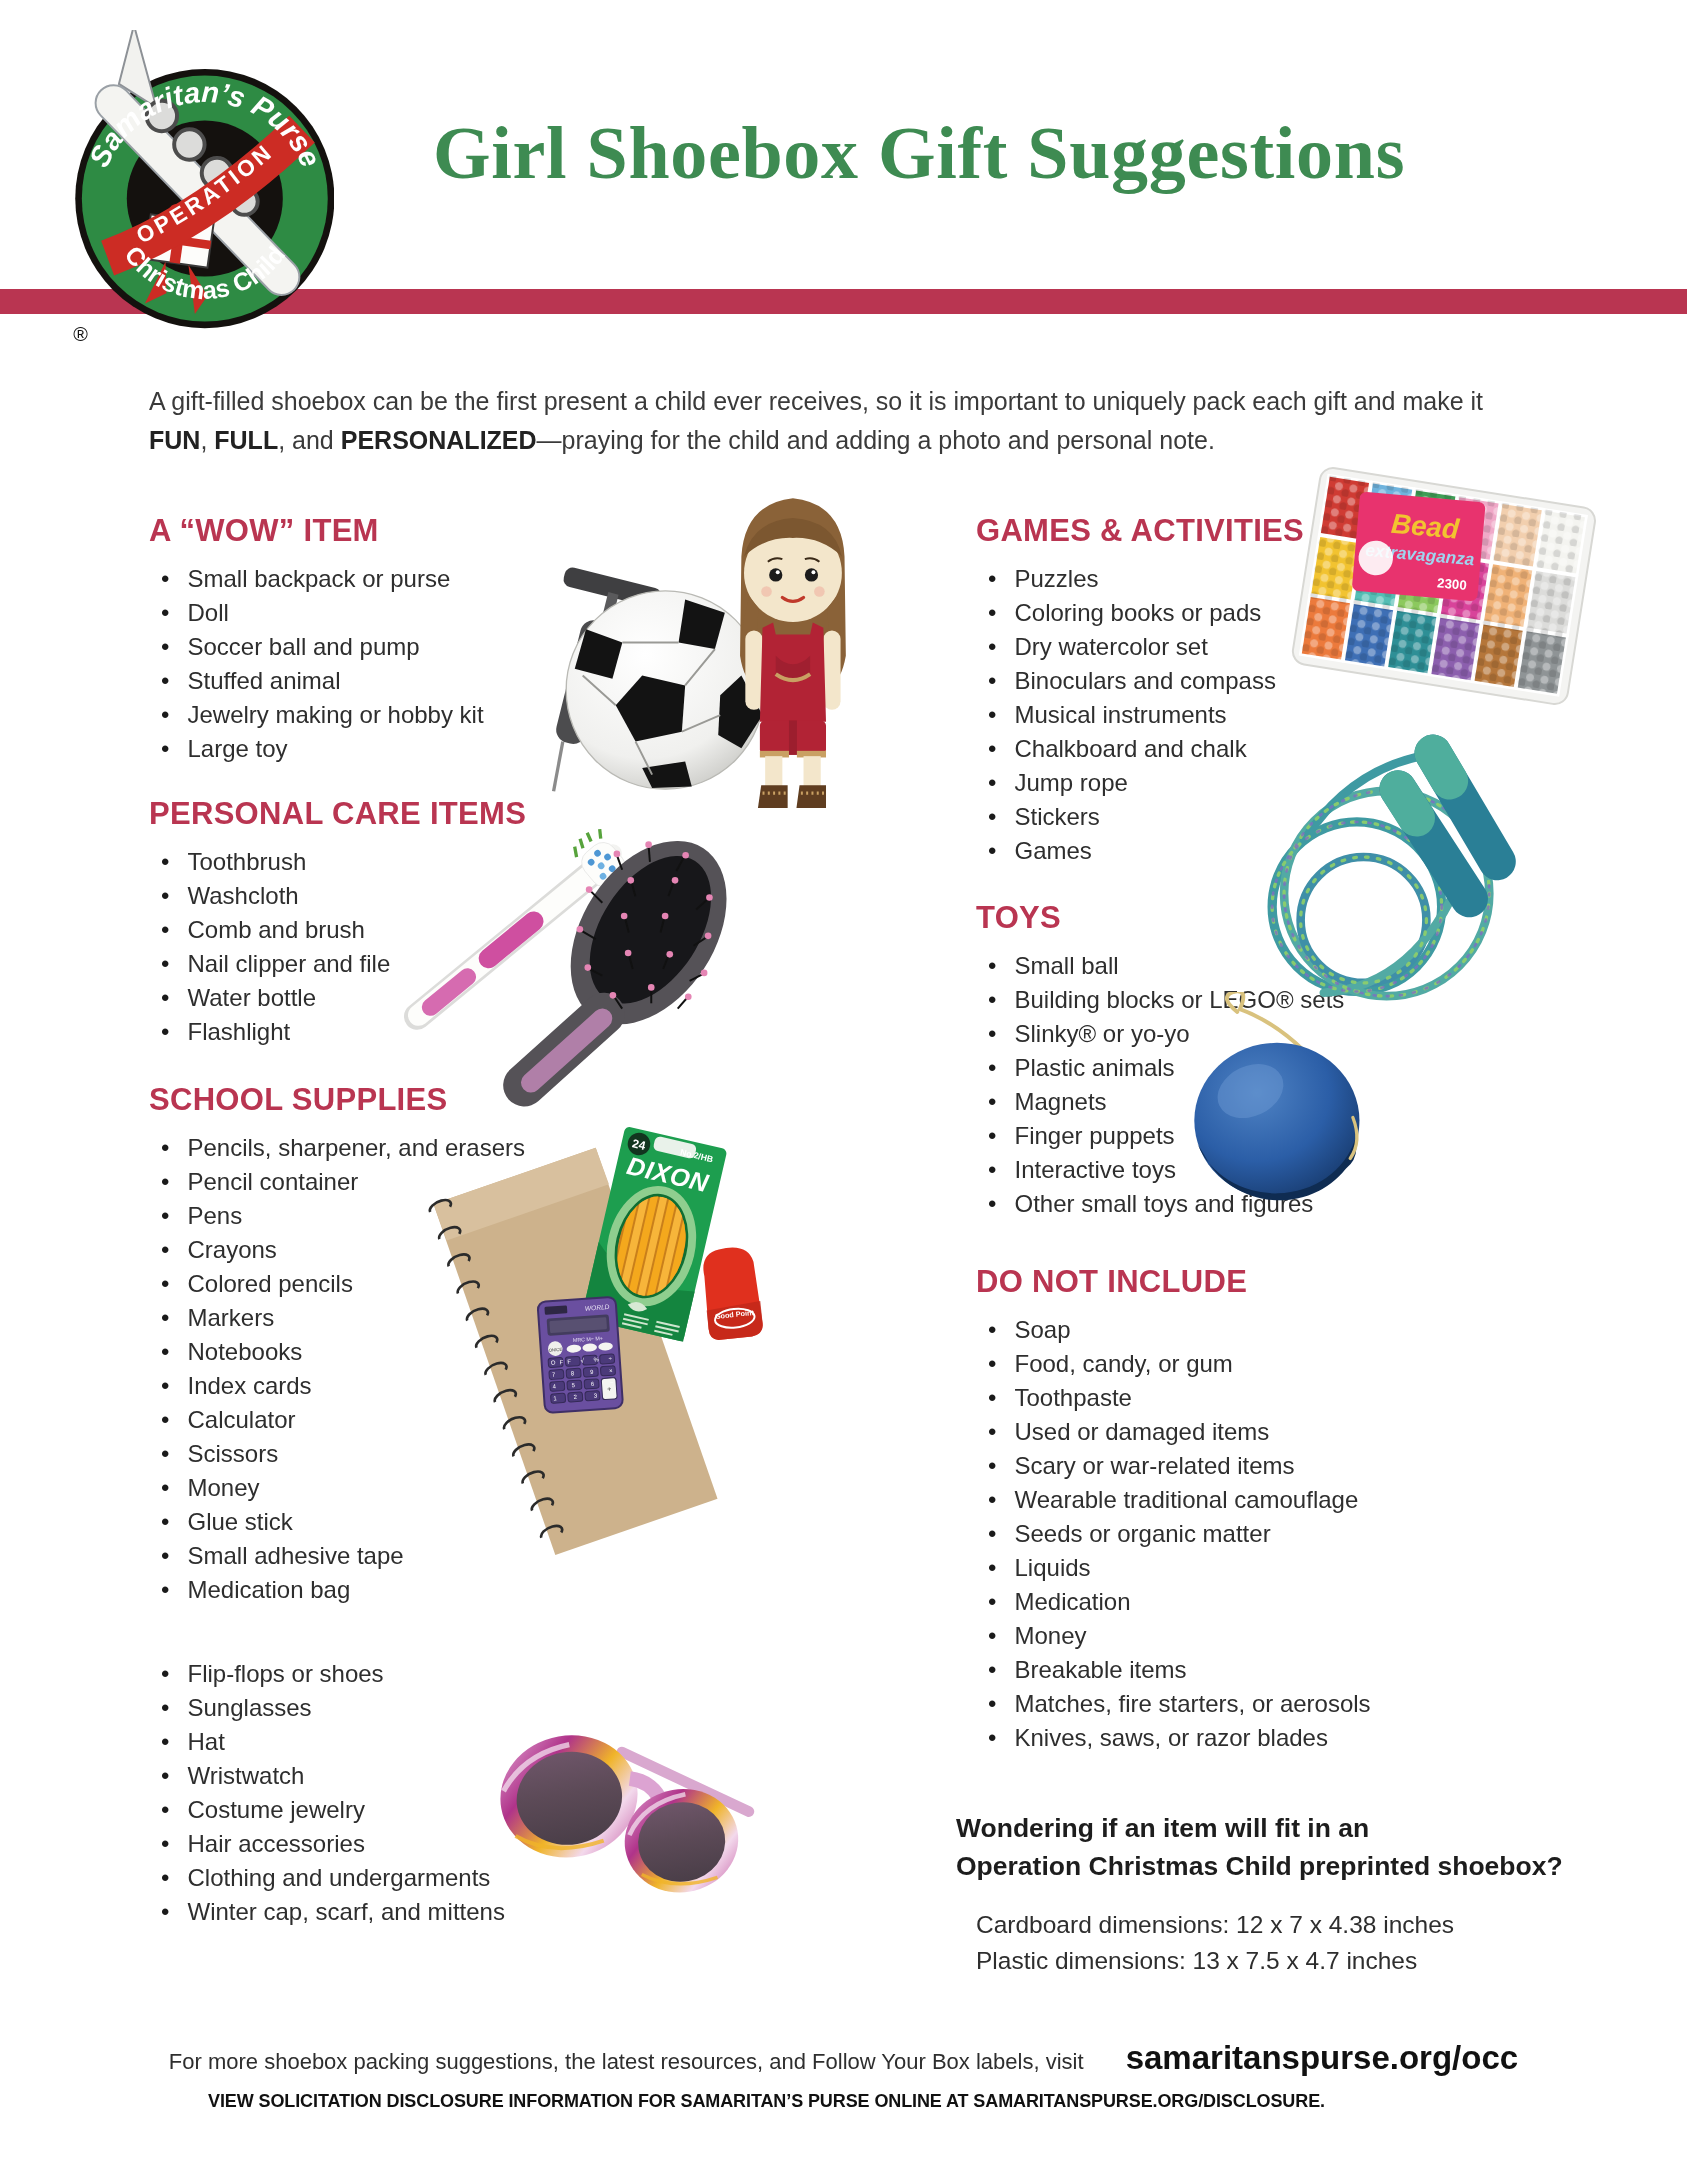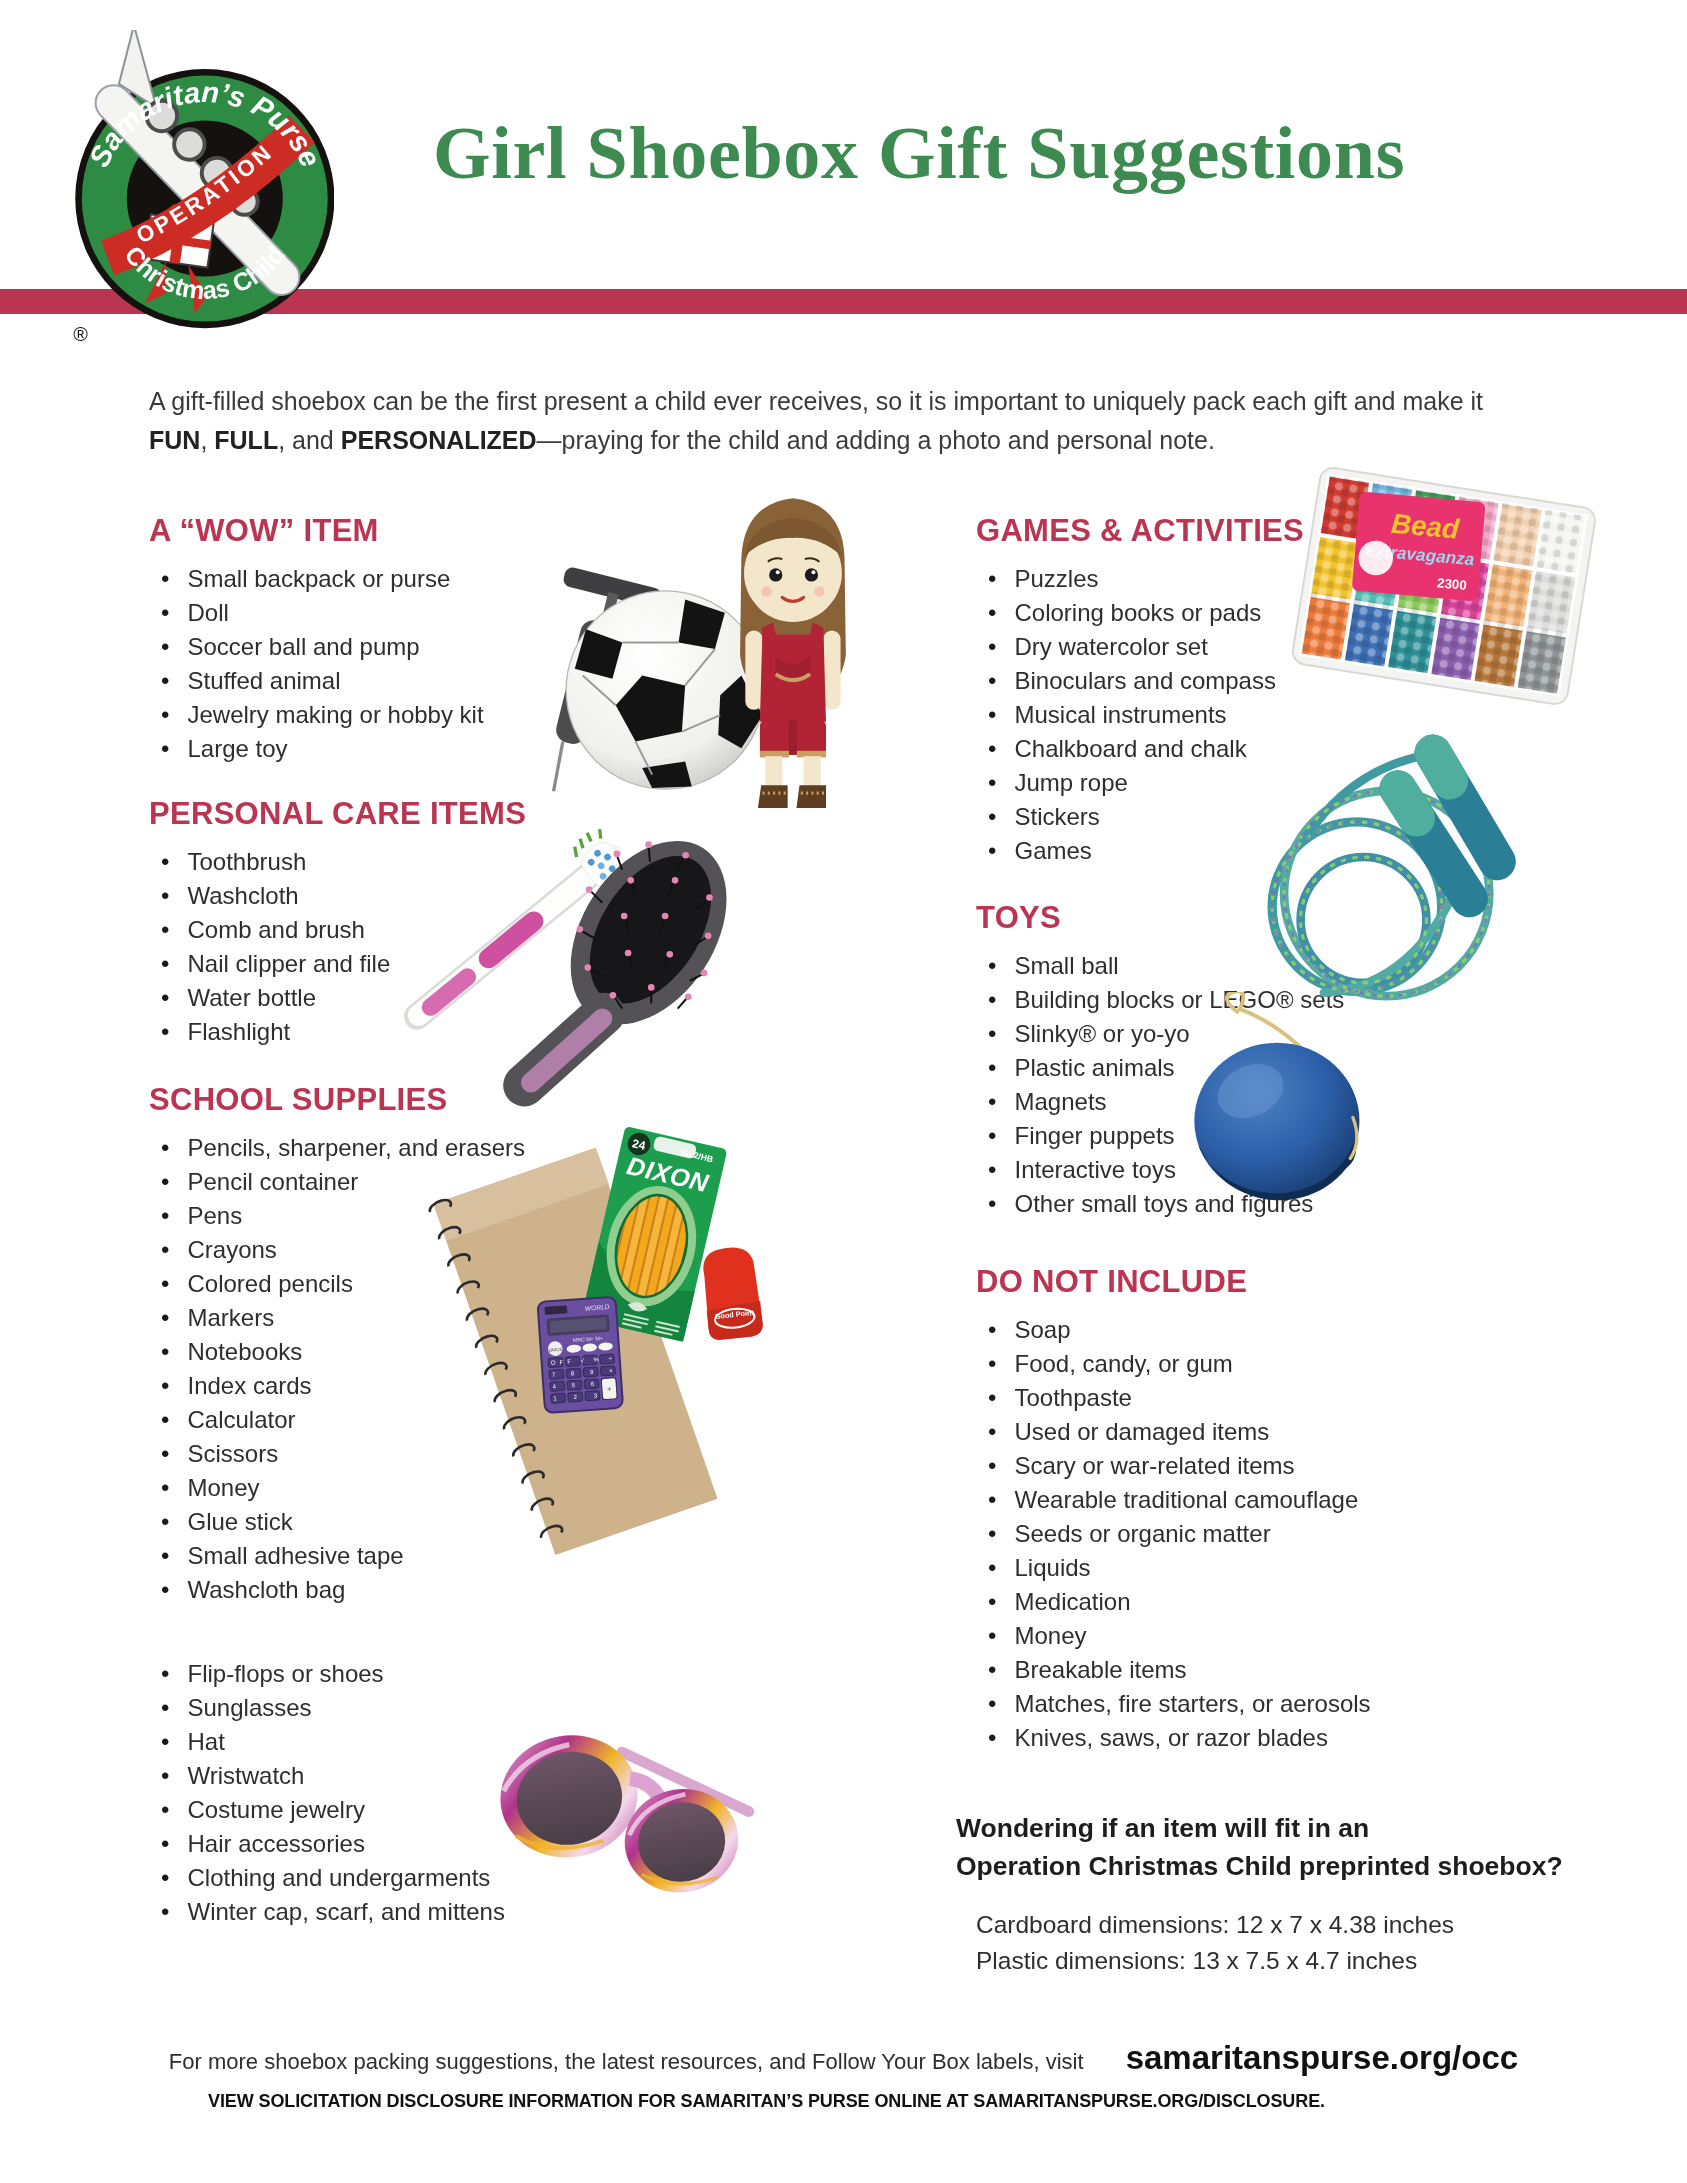--- a/index.html
+++ b/index.html
@@ -128,21 +128,21 @@
       <li>Crayons</li>
       <li>Colored pencils</li>
       <li>Markers</li>
       <li>Notebooks</li>
       <li>Index cards</li>
       <li>Calculator</li>
       <li>Scissors</li>
       <li>Money</li>
       <li>Glue stick</li>
       <li>Small adhesive tape</li>
-      <li>Washcloth bag</li>
+      <li>Medication bag</li>
     </ul>
 </div>
 <div class="section" id="sec-clothing">
   <ul>
       <li>Flip-flops or shoes</li>
       <li>Sunglasses</li>
       <li>Hat</li>
       <li>Wristwatch</li>
       <li>Costume jewelry</li>
       <li>Hair accessories</li>

